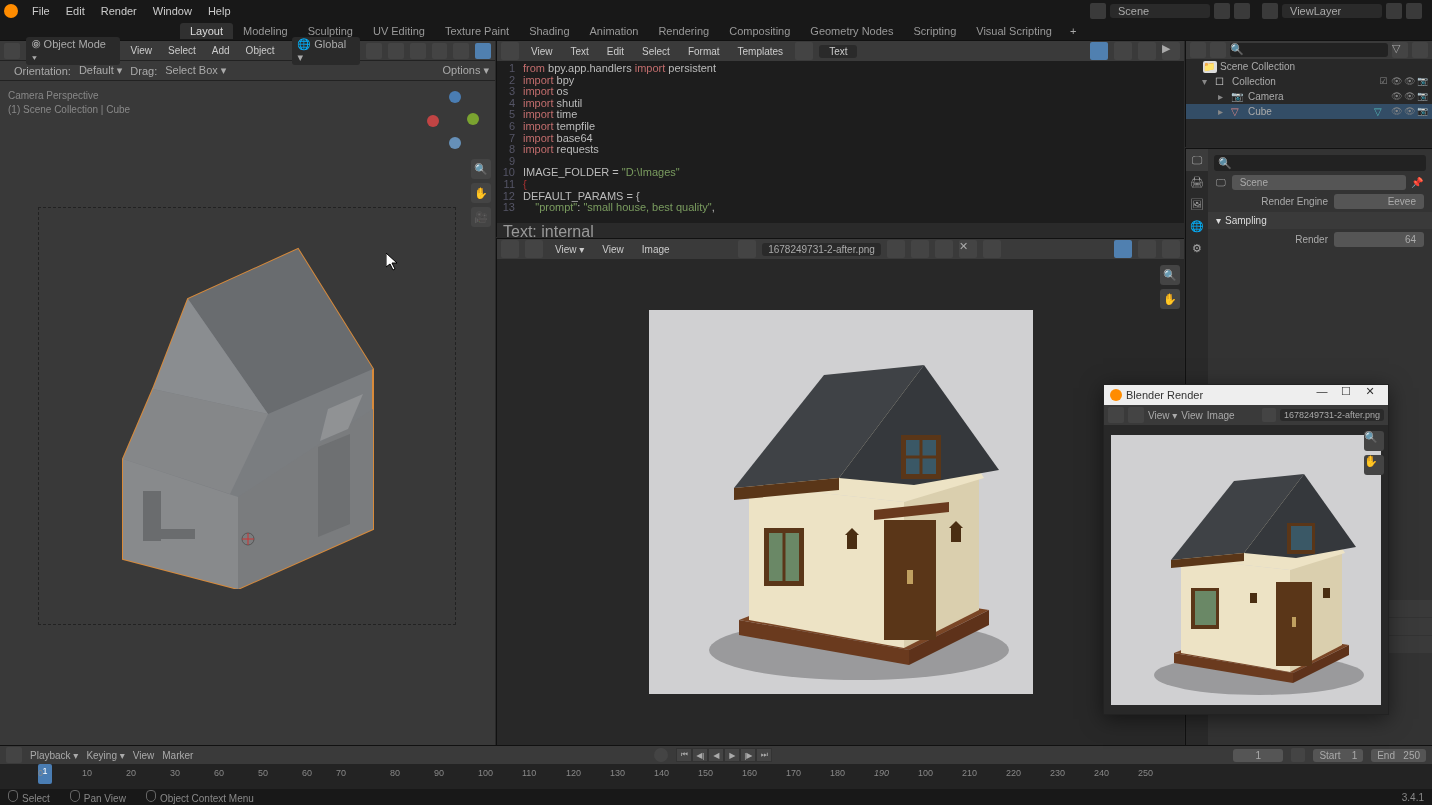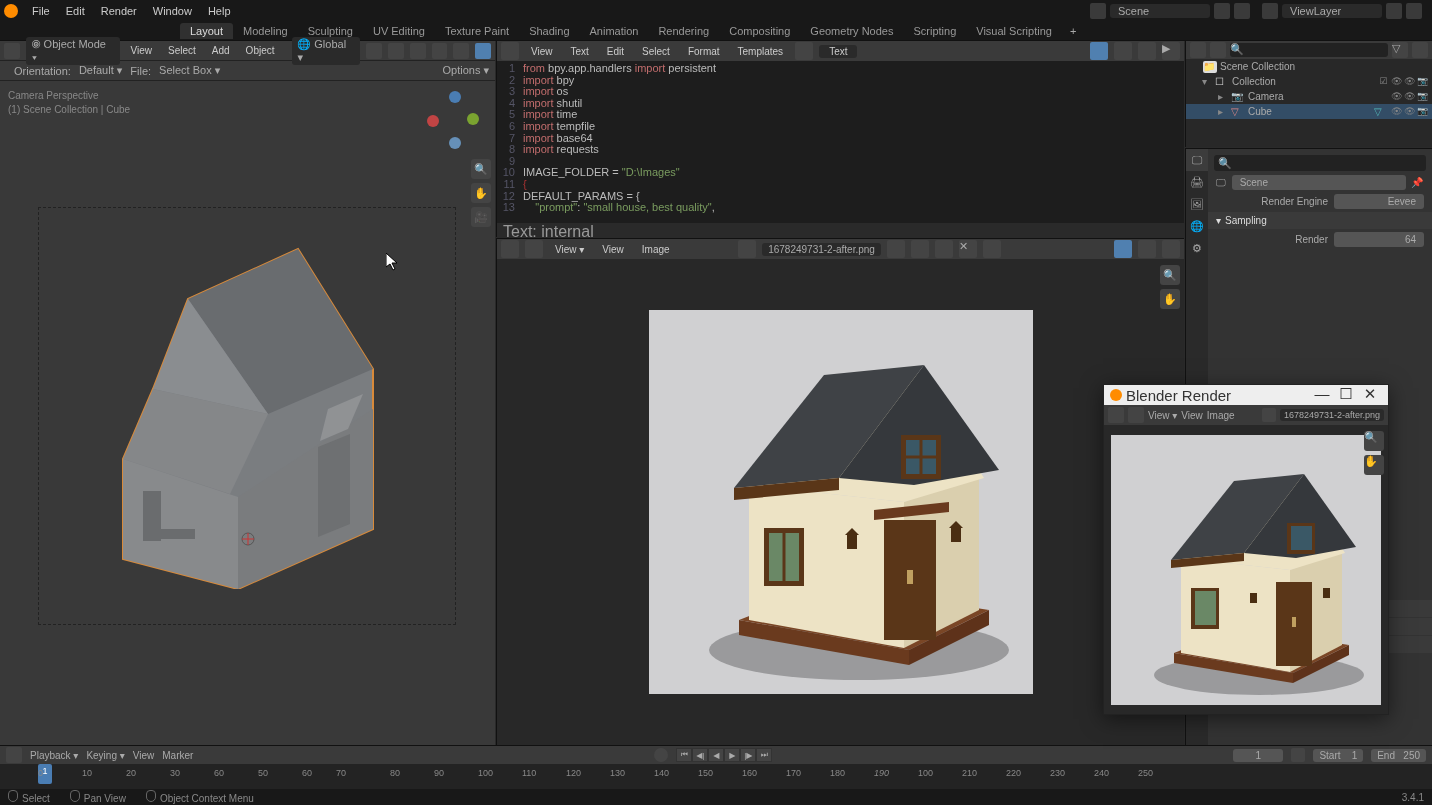--- a/index.html
+++ b/index.html
@@ -77,21 +77,21 @@
 .prop-tab.active { background: #3c3c3c; }
 .prop-content { position: absolute; left: 22px; top: 0; right: 0; bottom: 0; padding: 4px 0; }
 .prop-search { background: #222; margin: 2px 6px; height: 16px; border-radius: 3px; display:flex; align-items:center; padding:0 4px;}
 .prop-row { display: flex; align-items: center; padding: 2px 8px; font-size: 10px; gap: 6px; }
 .prop-row .label { flex: 1; text-align: right; color: #aaa; }
 .prop-row .value { background: #555; padding: 2px 8px; border-radius: 3px; min-width: 90px; text-align:right;}
 .prop-panel { padding: 3px 8px; font-size: 10px; color: #ddd; display:flex; gap:4px; align-items:center;}
 .prop-panel.collapsible { background: #3a3a3a; margin:1px 0;}
 
 .render-window { position: absolute; left: 1103px; top: 384px; width: 286px; height: 331px; background: #333; border: 1px solid #222; box-shadow: 0 4px 20px rgba(0,0,0,0.5); z-index: 100; }
-.rw-title { height: 20px; background: #eee; color: #333; display: flex; align-items: center; padding: 0 6px; font-size: 15px; }
+.rw-title { height: 20px; background: #eee; color: #333; display: flex; align-items: center; padding: 0 6px; font-size: 11px; }
 .rw-title .spacer { flex: 1; }
 .rw-title .btn { width: 24px; height: 20px; text-align: center; cursor: pointer; color: #333; }
 .rw-title .logo { width: 12px; height: 12px; background: #ff8c00; border-radius: 50%; margin-right: 4px; }
 .rw-header { height: 20px; background: #3a3a3a; display: flex; align-items: center; padding: 0 4px; gap: 4px; font-size: 10px; }
 .rw-content { position: absolute; top: 40px; left: 0; right: 0; bottom: 0; background: #282828; display: flex; align-items: center; justify-content: center; }
 .rw-tools { position: absolute; right: 4px; top: 6px; display: flex; flex-direction: column; gap: 4px; }
 
 .timeline { position: absolute; left: 0; right: 0; bottom: 16px; height: 44px; background: #2a2a2a; border-top: 1px solid #111; }
 .tl-header { height: 18px; background: #3a3a3a; display: flex; align-items: center; padding: 0 6px; gap: 8px; font-size: 10px; }
 .tl-header .spacer { flex: 1; }
@@ -167,21 +167,21 @@
       <span class="icon"></span>
       <span class="icon"></span>
       <span class="icon"></span>
       <span class="icon"></span>
       <span class="icon" style="background:#5080b0"></span>
     </div>
     <div class="vheader2">
       <span class="icon"></span>
       <span class="hdr-item">Orientation:</span>
       <span class="hdr-dd"><span>Default</span> ▾</span>
-      <span class="hdr-item">File:</span>
+      <span class="hdr-item">Drag:</span>
       <span class="hdr-dd"><span>Select Box</span> ▾</span>
       <span style="flex:1"></span>
       <span class="hdr-dd"><span>Options</span> ▾</span>
     </div>
     <div class="vcontent">
       <div class="overlay-text">
         <div>Camera Perspective</div>
         <div>(1) Scene Collection | Cube</div>
       </div>
       <div class="nav-gizmo">

